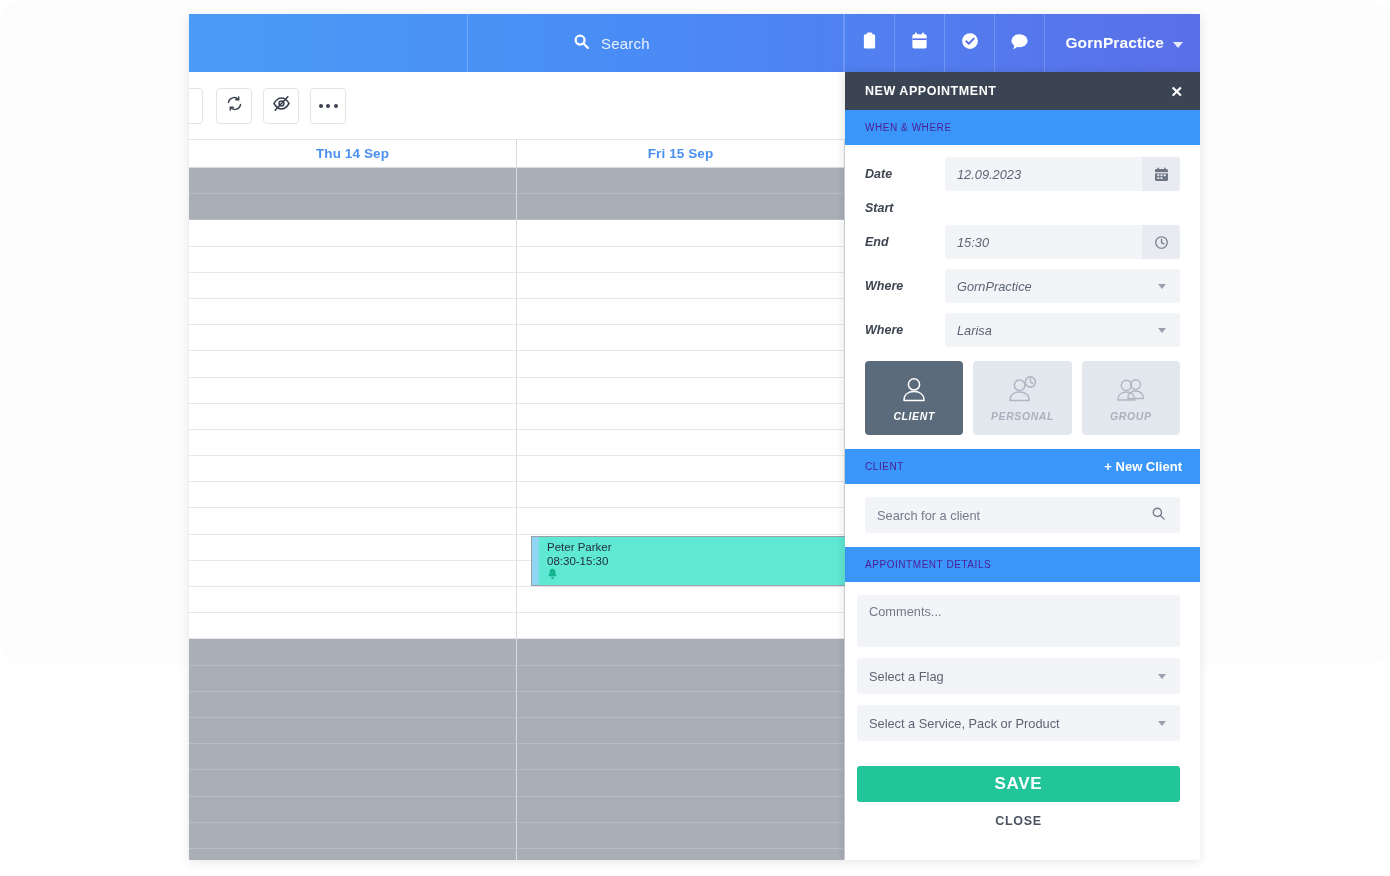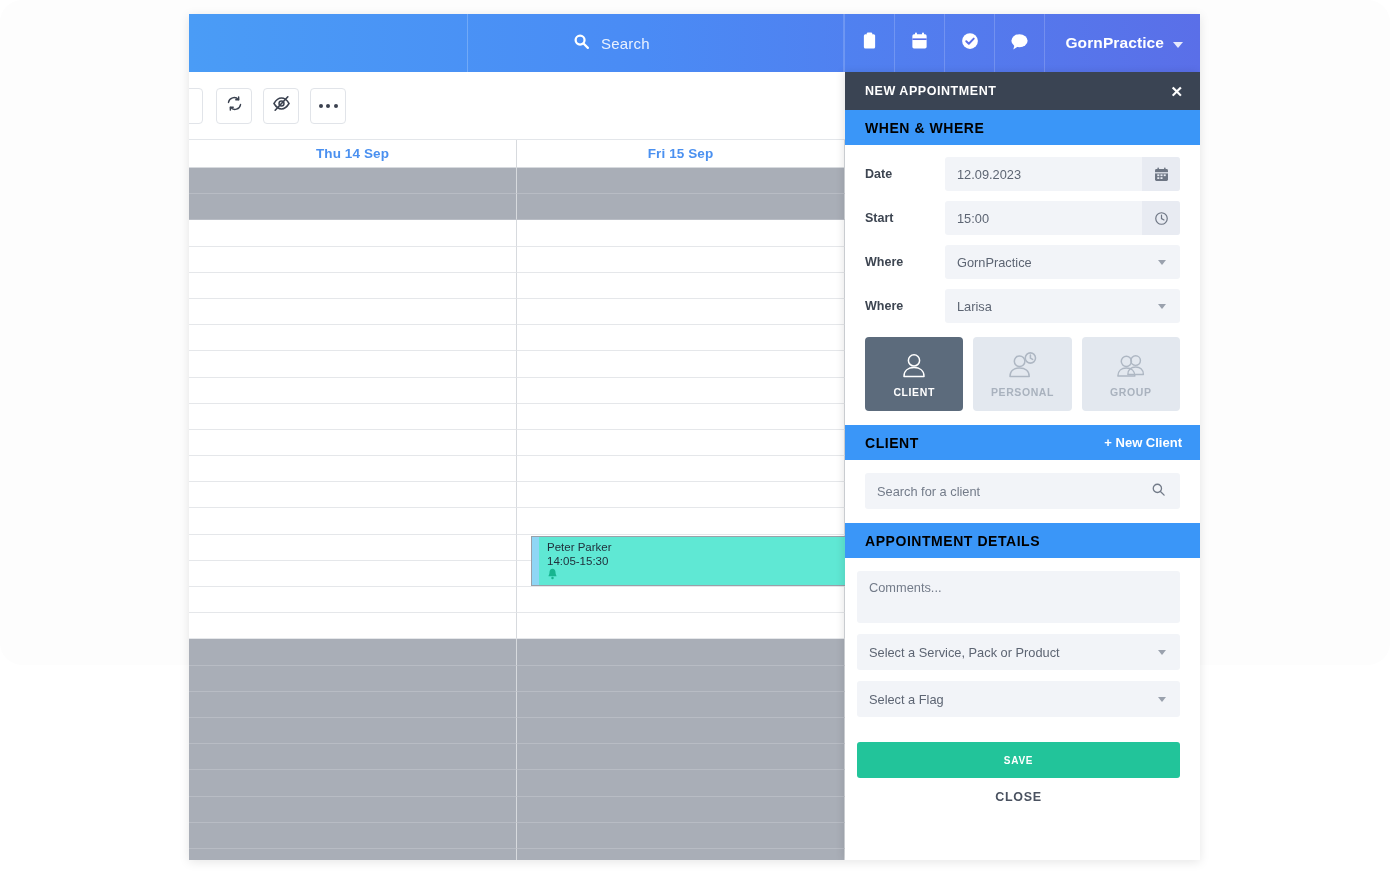--- a/index.html
+++ b/index.html
@@ -114,24 +114,24 @@
   }
   .panel-title .t {
     color: #ffffff; font-size: 12.5px; font-weight: bold; letter-spacing: .55px;
   }
   .panel-close { color: #ffffff; font-size: 15px; font-weight: bold; line-height: 1; }
 
   .sec-head {
     height: 35px; background: #3a96f8; display: flex; align-items: center;
     justify-content: space-between; padding: 0 18px 0 20px;
   }
-  .sec-head .t { color: #000000; font-size: 14px; font-weight: bold; letter-spacing: .55px; }
+  .sec-head .t { color: #4c1d95; font-size: 10px; font-weight: normal; letter-spacing: .55px; }
   .sec-head .a { color: #ffffff; font-size: 13px; font-weight: bold; }
 
-  .sec-body { padding: 12px 20px 2px 20px; }
+  .sec-body { padding: 12px 20px 2px 20px; font-style: italic; }
 
   .field-row { display: flex; align-items: center; margin-bottom: 10px; }
   .field-label {
     width: 80px; flex: 0 0 80px; font-size: 12.5px; font-weight: bold; color: #3d4551;
   }
   .field-ctl {
     flex: 1; height: 34px; background: #f2f4f8; border-radius: 3px;
     display: flex; align-items: center; position: relative;
   }
   .field-ctl .val { flex: 1; padding-left: 12px; font-size: 12.8px; color: #5d6573; }
@@ -173,21 +173,21 @@
   }
   .select-box {
     height: 36px; background: #f2f4f8; border-radius: 3px; display: flex;
     align-items: center; padding-left: 12px; margin-bottom: 11px;
   }
   .select-box .v { flex: 1; font-size: 12.8px; color: #5d6573; }
 
   .save-btn {
     height: 36px; background: #22c49a; border-radius: 3px; display: flex;
     align-items: center; justify-content: center; color: #ffffff;
-    font-size: 10px; font-weight: bold; letter-spacing: .7px; margin-top: 25px;
+    font-size: 17px; font-weight: bold; letter-spacing: .7px; margin-top: 25px;
   }
   .close-btn {
     height: 38px; display: flex; align-items: center; justify-content: center;
     color: #4a5260; font-size: 12.5px; font-weight: bold; letter-spacing: .7px;
   }
 </style>
 </head>
 <body>
 
 <div id="root">
@@ -424,21 +424,21 @@
           <div class="slot-row">
             <div class="slot slot-a blocked"></div>
             <div class="slot slot-b blocked"></div>
             <div class="slot slot-rest blocked"></div>
           </div>
 
         <div class="appt">
           <div class="appt-stripe"></div>
           <div class="appt-body">
             <div class="appt-name">Peter Parker</div>
-            <div class="appt-time">14:05-15:30</div>
+            <div class="appt-time">08:30-15:30</div>
             <div class="appt-bell">
               <svg width="11" height="12" viewBox="0 0 20 22" fill="#17b58f">
                 <path d="M10 1.2 C6.6 1.2 4.6 3.6 4.6 7 C4.6 12 2.6 13.4 2.6 15.2 L17.4 15.2
                          C17.4 13.4 15.4 12 15.4 7 C15.4 3.6 13.4 1.2 10 1.2 Z"></path>
                 <ellipse cx="10" cy="18.2" rx="2.3" ry="2.3"></ellipse>
               </svg>
             </div>
           </div>
         </div>
       </div>
@@ -472,31 +472,34 @@
                 <rect x="9.5" y="15" width="3" height="2.6" fill="#e8ebf2"></rect>
                 <rect x="5" y="0.6" width="2.2" height="4" rx="1"></rect>
                 <rect x="14.8" y="0.6" width="2.2" height="4" rx="1"></rect>
               </svg>
             </span>
           </div>
         </div>
 
         <div class="field-row">
           <div class="field-label">Start</div>
+        </div>
+
+        <div class="field-row">
+          <div class="field-label">End</div>
           <div class="field-ctl">
-            <span class="val">15:00</span>
+            <span class="val">15:30</span>
             <span class="field-addon">
               <svg width="15" height="15" viewBox="0 0 24 24" fill="none" stroke="#6d7583" stroke-width="1.9" stroke-linecap="round">
                 <circle cx="12" cy="12" r="9.2"></circle>
                   <path d="M12 6.6 L12 12.2 L16 14.4"></path>
               </svg>
             </span>
           </div>
         </div>
-
 
         <div class="field-row">
           <div class="field-label">Where</div>
           <div class="field-ctl">
             <span class="val">GornPractice</span>
             <span class="field-caret"></span>
           </div>
         </div>
 
         <div class="field-row">
@@ -562,26 +565,26 @@
       </div>
 
       <div class="sec-head">
         <span class="t">APPOINTMENT DETAILS</span>
       </div>
 
       <div class="details-body">
         <div class="textarea-box">Comments...</div>
 
         <div class="select-box">
+          <span class="v">Select a Flag</span>
+          <span class="field-caret"></span>
+        </div>
+
+        <div class="select-box">
           <span class="v">Select a Service, Pack or Product</span>
-          <span class="field-caret"></span>
-        </div>
-
-        <div class="select-box">
-          <span class="v">Select a Flag</span>
           <span class="field-caret"></span>
         </div>
 
         <div class="save-btn">SAVE</div>
         <div class="close-btn">CLOSE</div>
       </div>
 
     </div>
   </div>
 </div>

